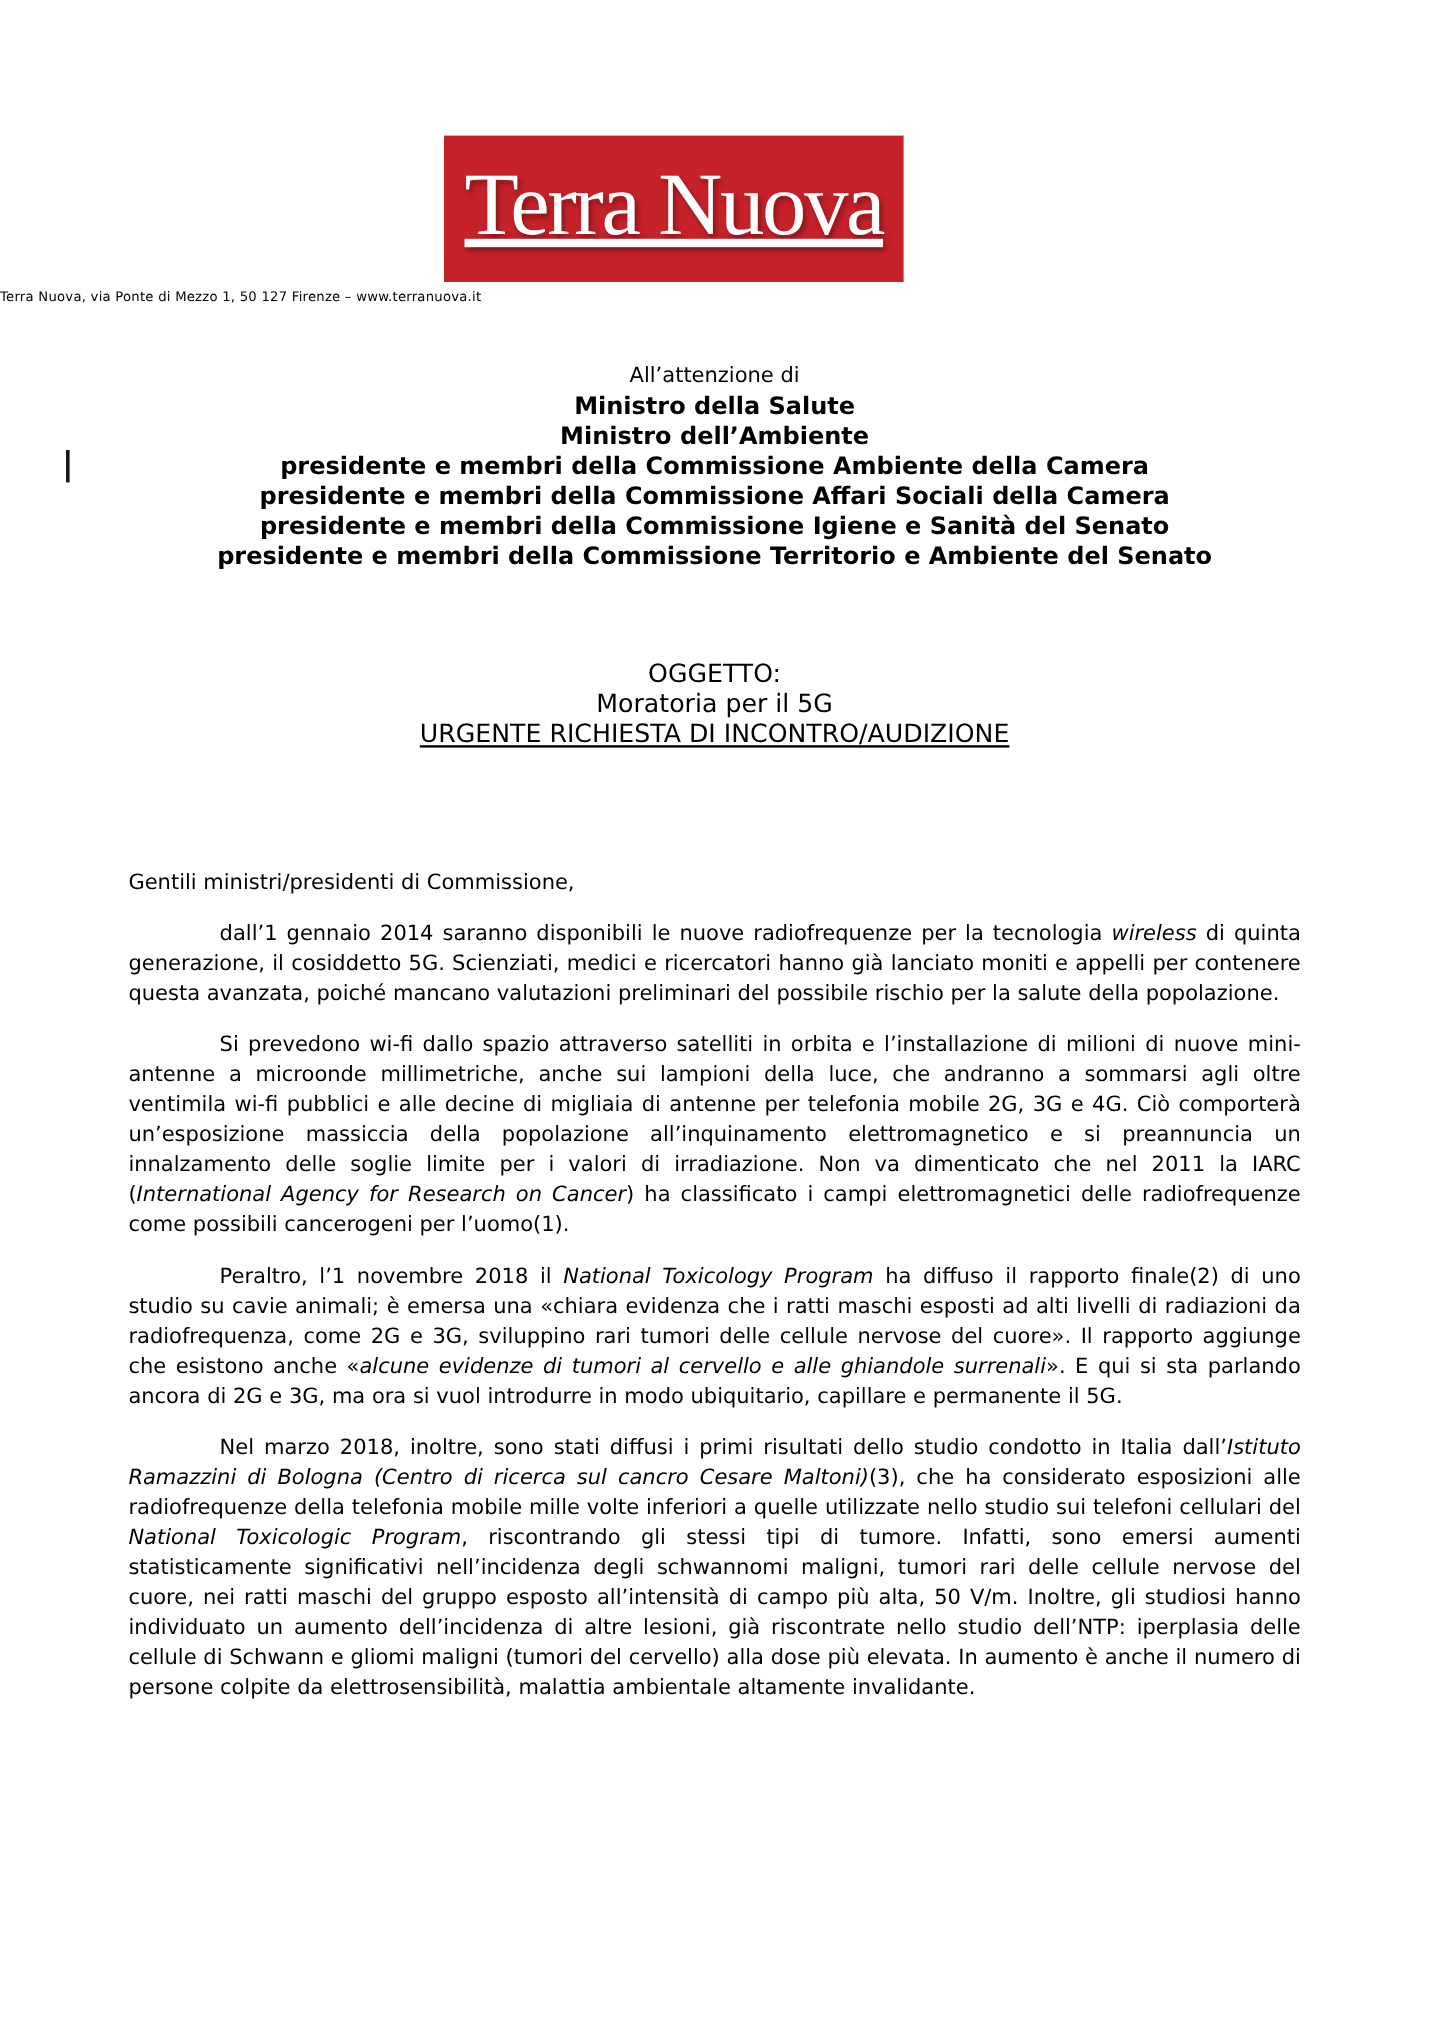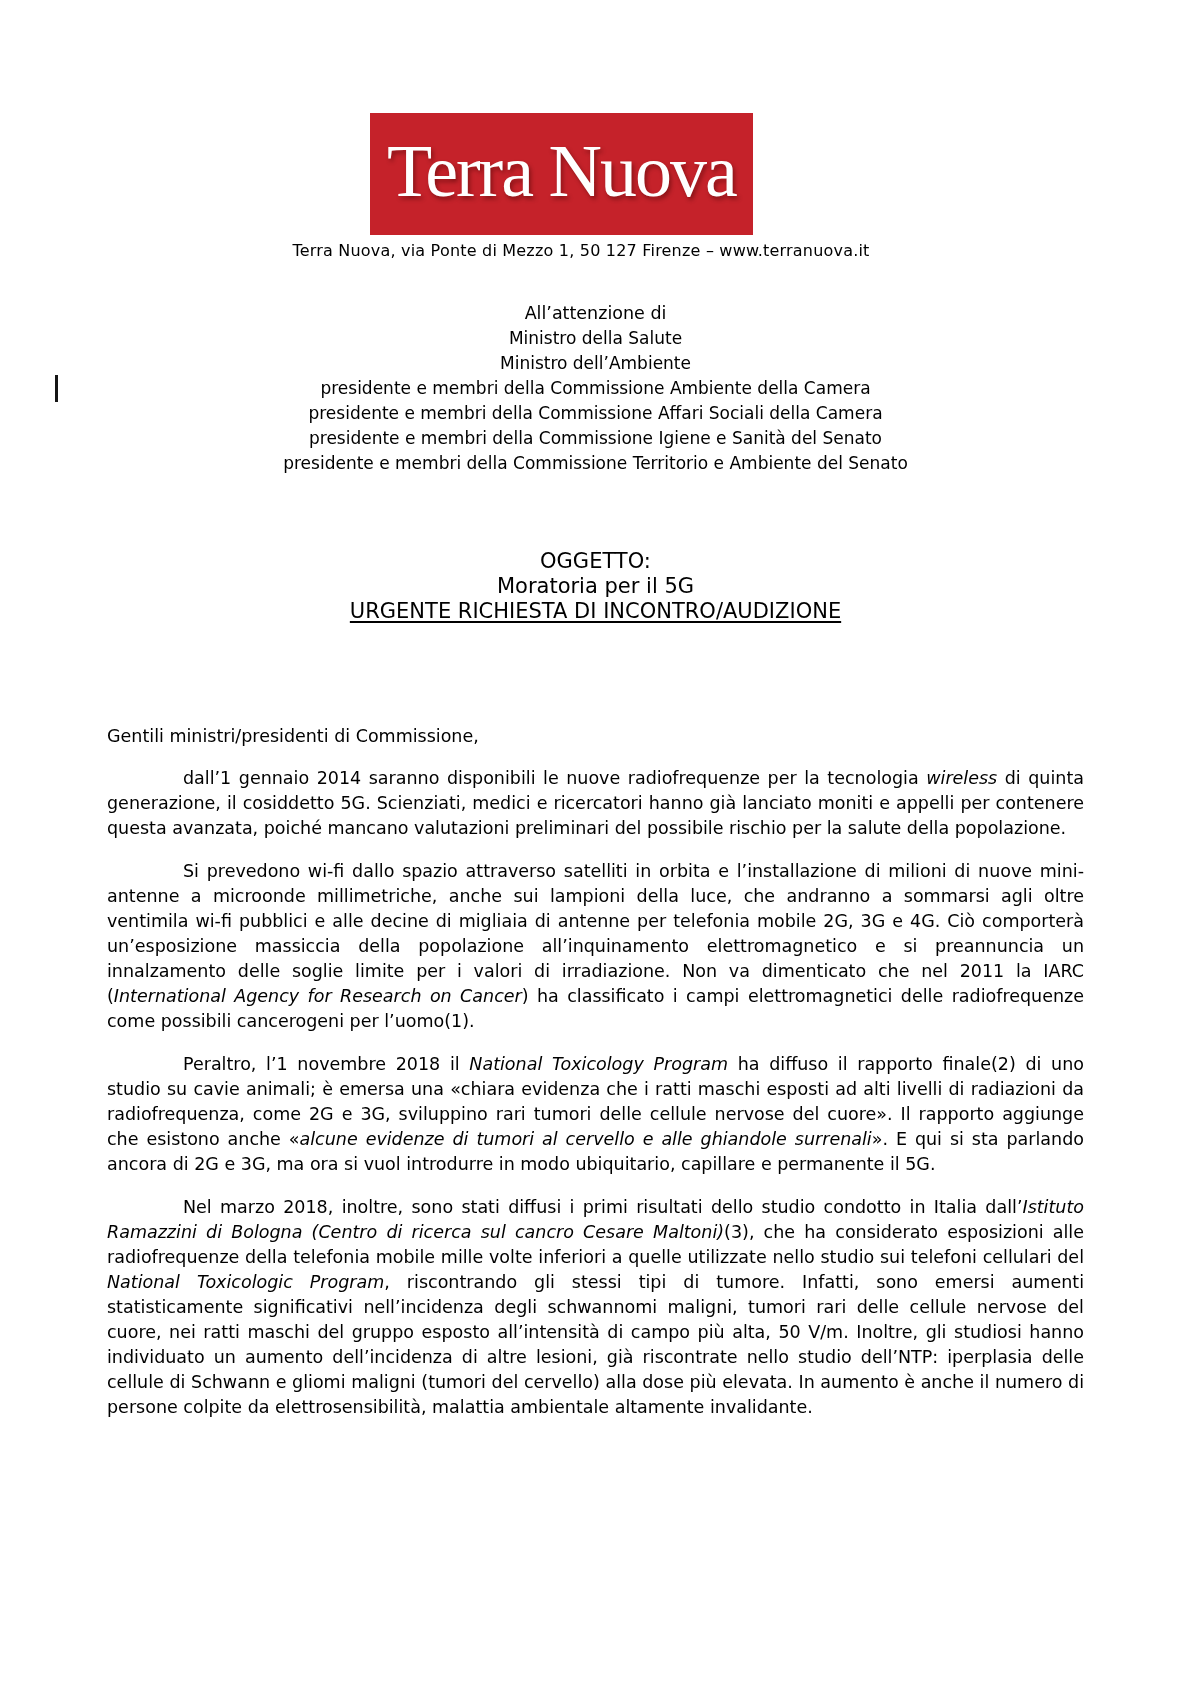--- a/index.html
+++ b/index.html
@@ -26,30 +26,30 @@
     justify-content: center;
   }
   .logo-text {
     font-family: "Liberation Serif", serif;
     font-size: 74px;
     letter-spacing: -2px;
     color: #ffffff;
     white-space: nowrap;
     text-shadow: 2px 3px 4px rgba(60,0,0,0.45);
     transform: translateY(-3px);
+    text-decoration: underline;
   }
   .address {
     position: absolute;
     top: 241px;
     left: 0;
     width: 1114px;
-    text-align: center;
-    font-size: 16px;
+    text-align: left;
+    font-size: 11px;
     letter-spacing: 0.2px;
-    margin-left: 24px;
   }
 
   
   .change-bar {
     position: absolute;
     left: 55px;
     top: 375px;
     width: 3px;
     height: 27px;
     background: #161616;
@@ -58,21 +58,21 @@
   
   .recipients {
     position: absolute;
     top: 301px;
     left: 107px;
     width: 977px;
     text-align: center;
     line-height: 25px;
     font-size: 17.5px;
   }
-  .r-line { font-weight: normal; font-size: 17px; }
+  .r-line { font-weight: bold; font-size: 20px; }
 
   
   .subject {
     position: absolute;
     top: 549px;
     left: 107px;
     width: 977px;
     text-align: center;
     line-height: 25px;
     font-weight: normal;

